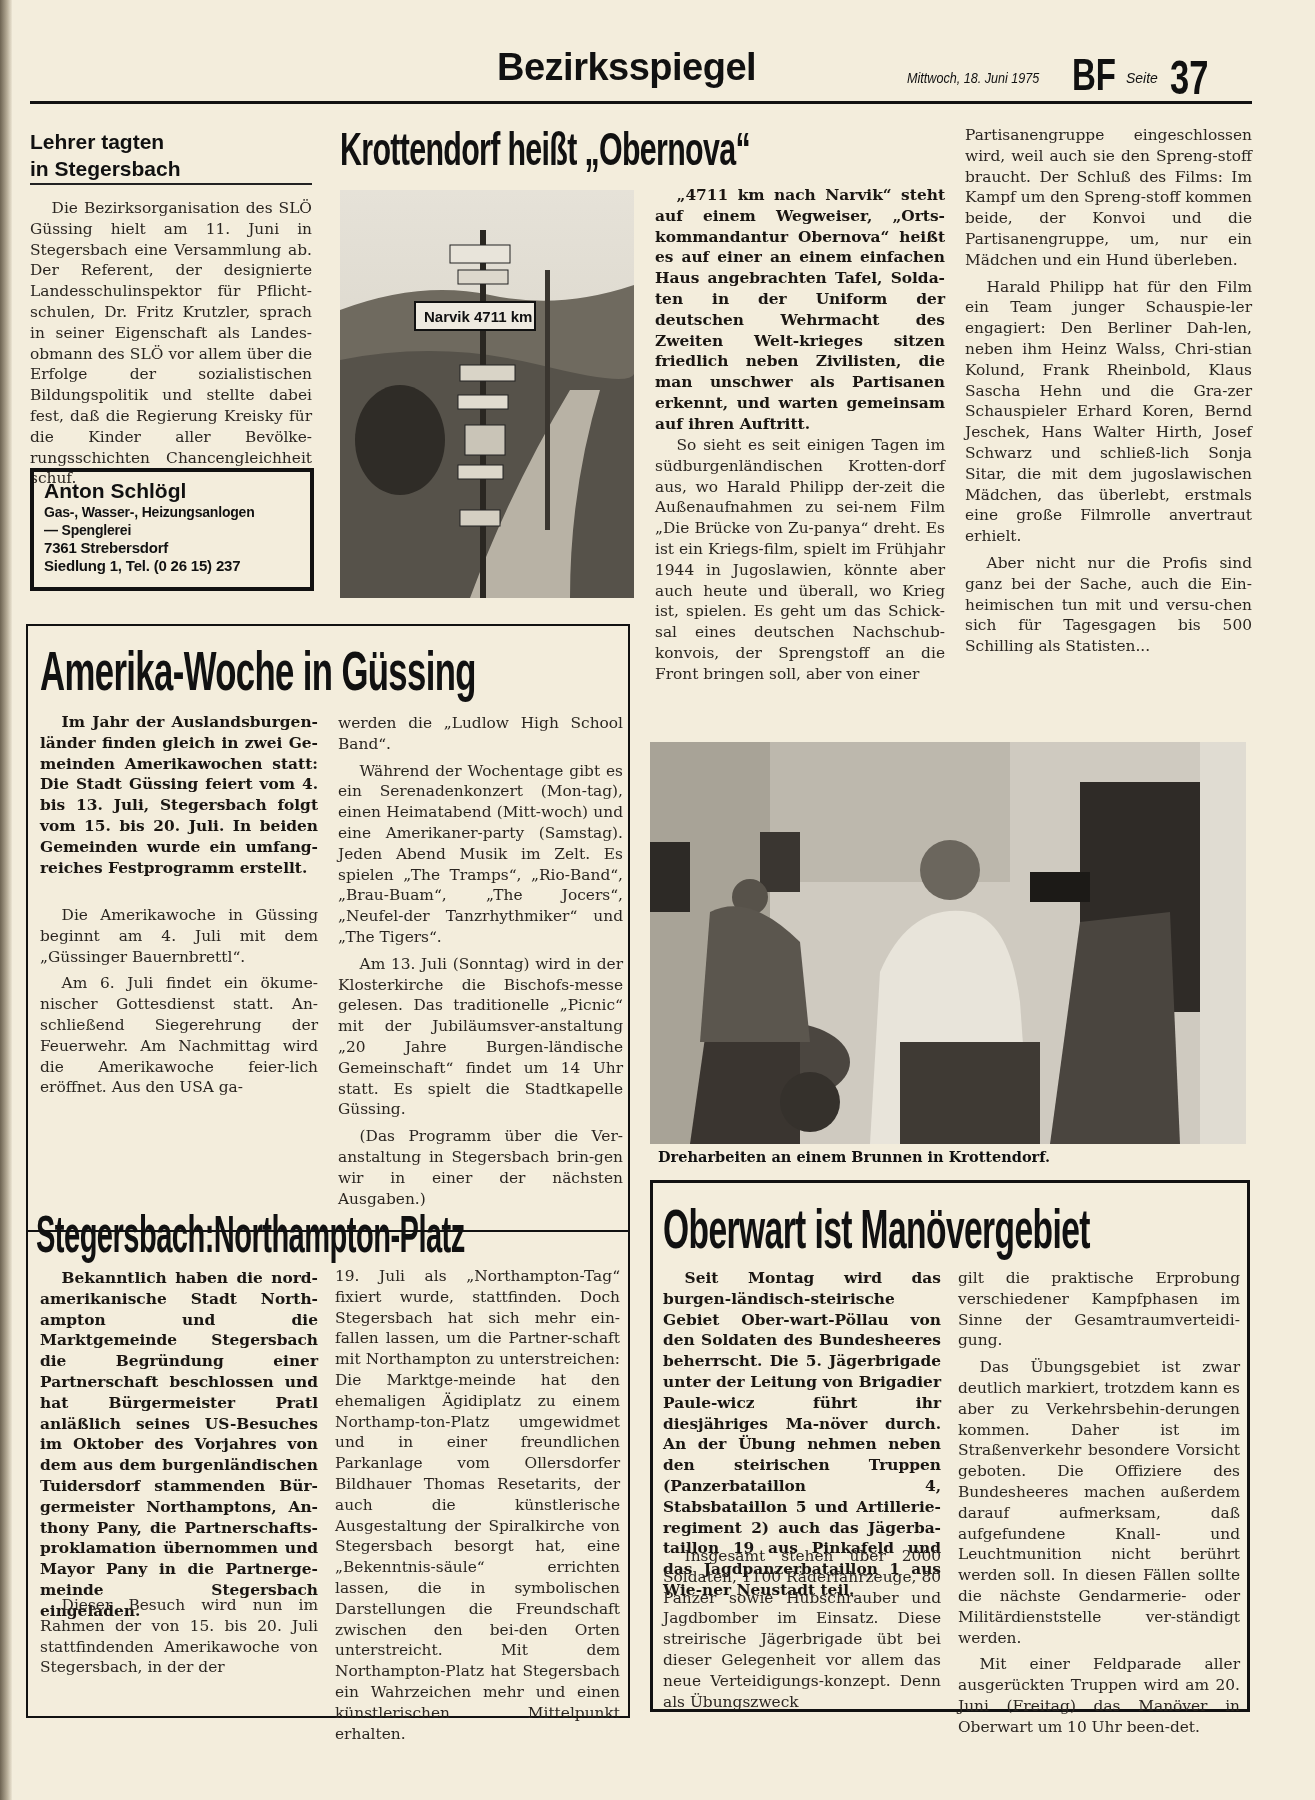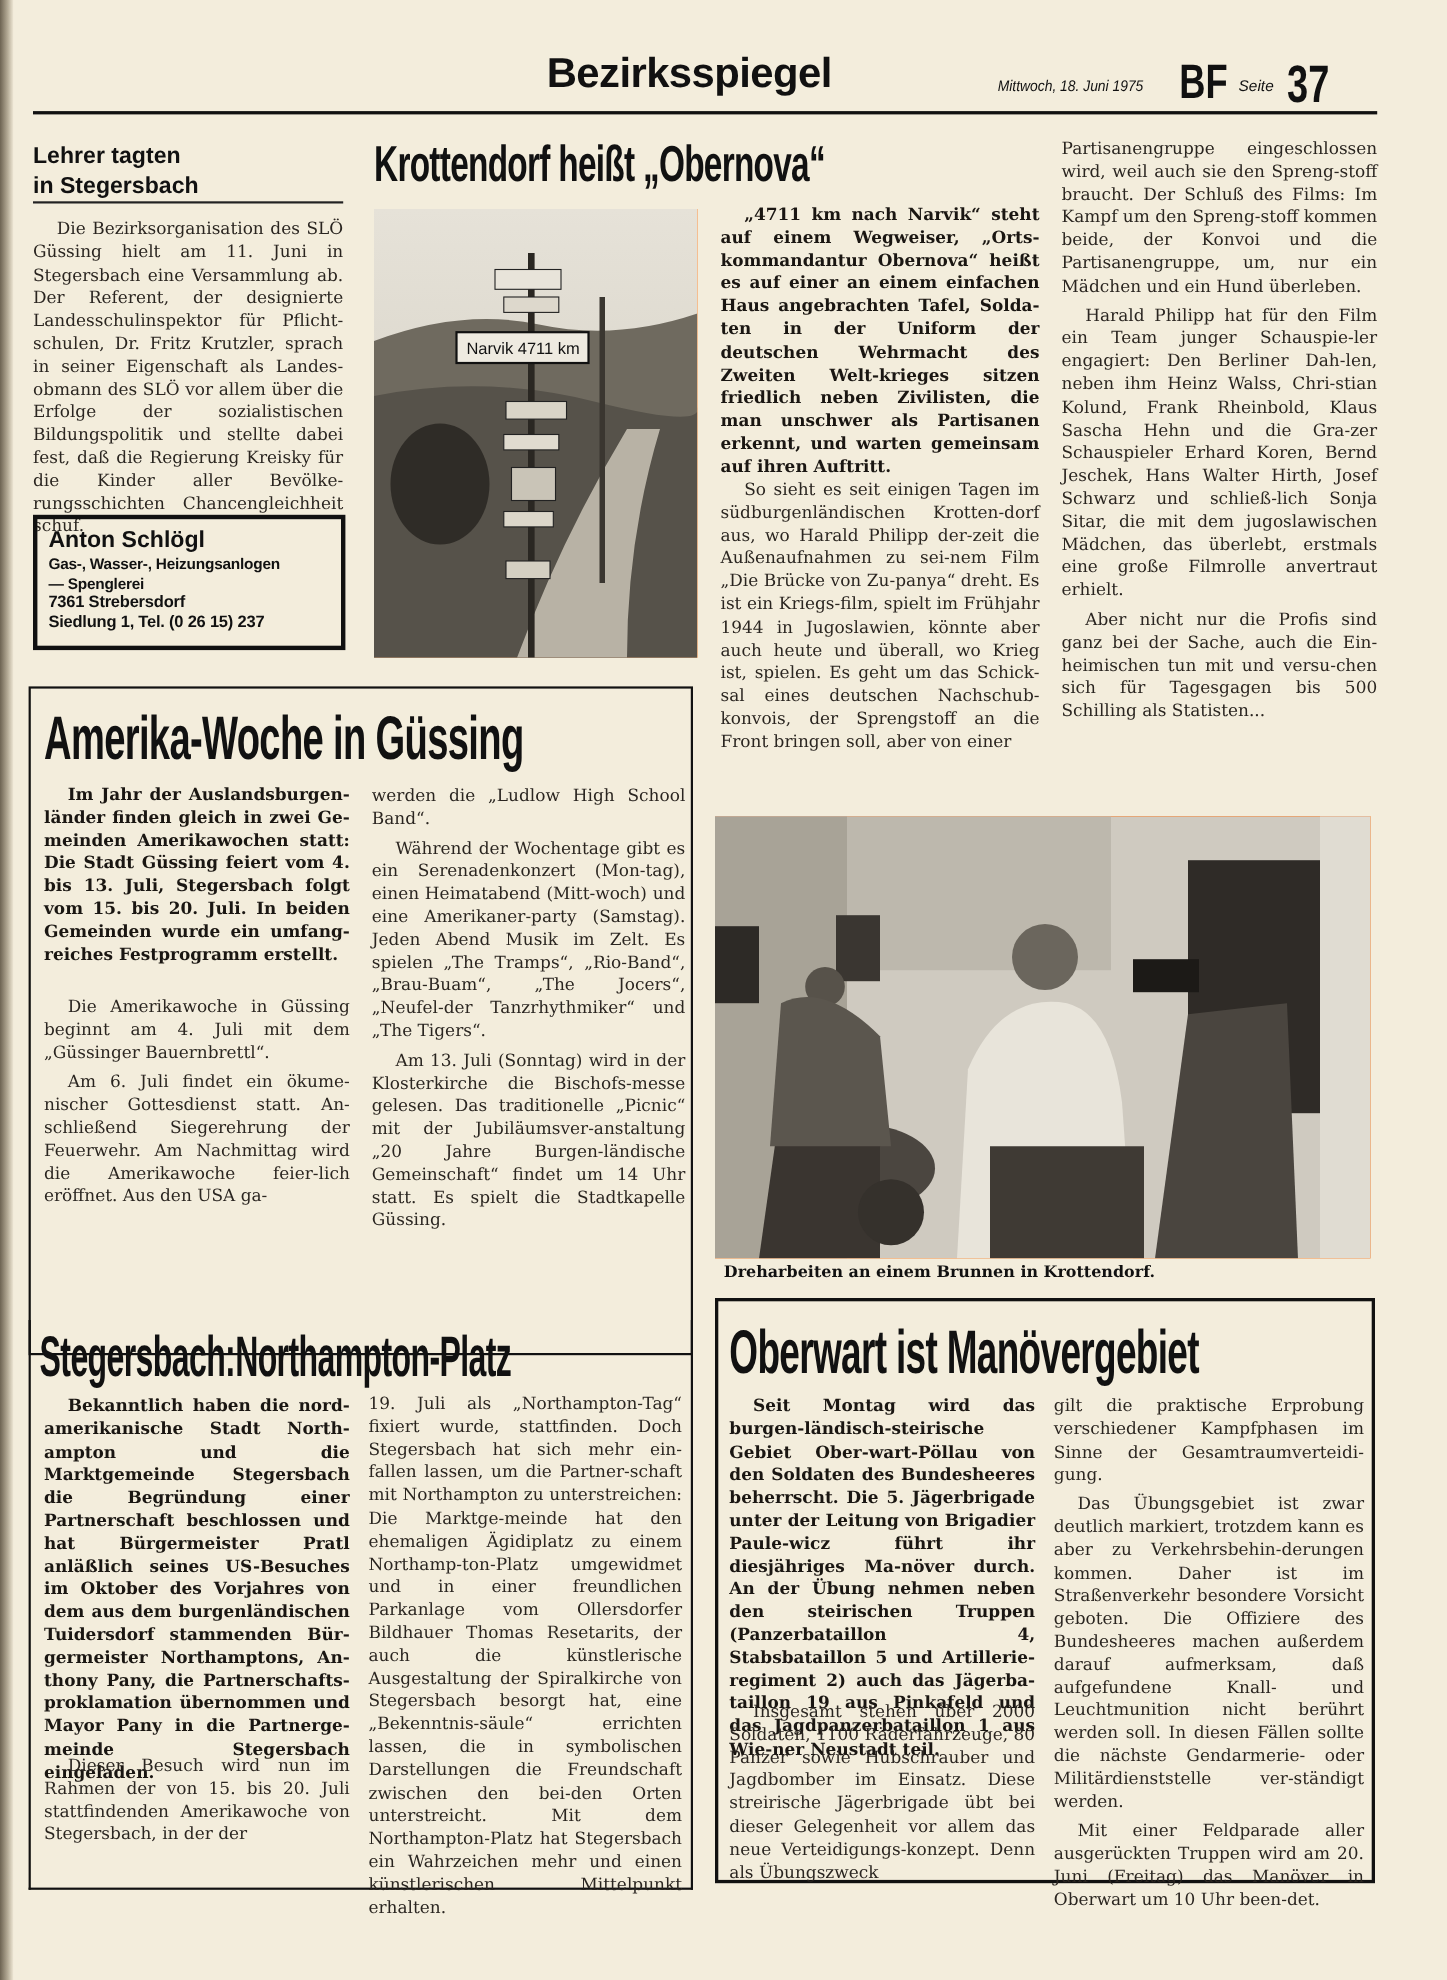--- a/index.html
+++ b/index.html
@@ -65,21 +65,22 @@
   }
   .ad-name { font-weight:bold; font-size:21px; line-height:25px; }
   .ad-line { font-size:14px; line-height:18px; font-weight:bold; letter-spacing:-0.2px; }
   .ad-line.big { font-size:15px; }
 
   .box {
     position:absolute; border:2px solid #111; box-sizing:border-box;
   }
   .photo {
     position:absolute; overflow:hidden;
-    background:#f97316;
+    background:#fde047;
+    font-weight:bold;
   }
   .caption {
     position:absolute; font-weight:bold; font-size:14.5px; color:#111;
   }
 </style>
 </head>
 <body>
 
 <div class="binding"></div>
 
@@ -179,20 +180,21 @@
   <p>Im Jahr der Auslandsburgen-länder finden gleich in zwei Ge-meinden Amerikawochen statt: Die Stadt Güssing feiert vom 4. bis 13. Juli, Stegersbach folgt vom 15. bis 20. Juli. In beiden Gemeinden wurde ein umfang-reiches Festprogramm erstellt.</p>
 </div>
 <div class="text" style="left:40px;top:905px;width:278px;">
   <p>Die Amerikawoche in Güssing beginnt am 4. Juli mit dem „Güssinger Bauernbrettl“.</p>
   <p>Am 6. Juli findet ein ökume-nischer Gottesdienst statt. An-schließend Siegerehrung der Feuerwehr. Am Nachmittag wird die Amerikawoche feier-lich eröffnet. Aus den USA ga-</p>
 </div>
 <div class="text" style="left:338px;top:713px;width:285px;">
   <p class="noindent">werden die „Ludlow High School Band“.</p>
   <p>Während der Wochentage gibt es ein Serenadenkonzert (Mon-tag), einen Heimatabend (Mitt-woch) und eine Amerikaner-party (Samstag). Jeden Abend Musik im Zelt. Es spielen „The Tramps“, „Rio-Band“, „Brau-Buam“, „The Jocers“, „Neufel-der Tanzrhythmiker“ und „The Tigers“.</p>
   <p>Am 13. Juli (Sonntag) wird in der Klosterkirche die Bischofs-messe gelesen. Das traditionelle „Picnic“ mit der Jubiläumsver-anstaltung „20 Jahre Burgen-ländische Gemeinschaft“ findet um 14 Uhr statt. Es spielt die Stadtkapelle Güssing.</p>
+  <p>(Das Programm über die Ver-anstaltung in Stegersbach brin-gen wir in einer der nächsten Ausgaben.)</p>
 </div>
 
 <div class="box" style="left:26px;top:1200px;width:604px;height:518px;border-top:none;"></div>
 <div class="headline-cond" style="left:36px;top:1204px;font-size:52px;transform:scaleX(0.56);">Stegersbach:Northampton-Platz</div>
 <div class="text-bold" style="left:40px;top:1268px;width:278px;">
   <p>Bekanntlich haben die nord-amerikanische Stadt North-ampton und die Marktgemeinde Stegersbach die Begründung einer Partnerschaft beschlossen und hat Bürgermeister Pratl anläßlich seines US-Besuches im Oktober des Vorjahres von dem aus dem burgenländischen Tuidersdorf stammenden Bür-germeister Northamptons, An-thony Pany, die Partnerschafts-proklamation übernommen und Mayor Pany in die Partnerge-meinde Stegersbach eingeladen.</p>
 </div>
 <div class="text" style="left:40px;top:1595px;width:278px;">
   <p>Dieser Besuch wird nun im Rahmen der von 15. bis 20. Juli stattfindenden Amerikawoche von Stegersbach, in der der</p>
 </div>

